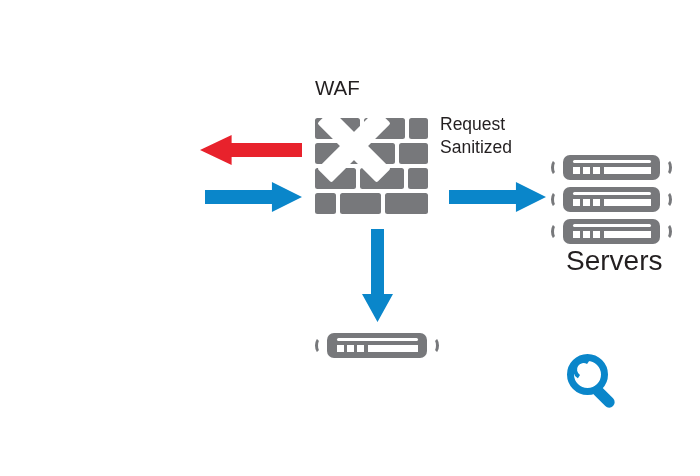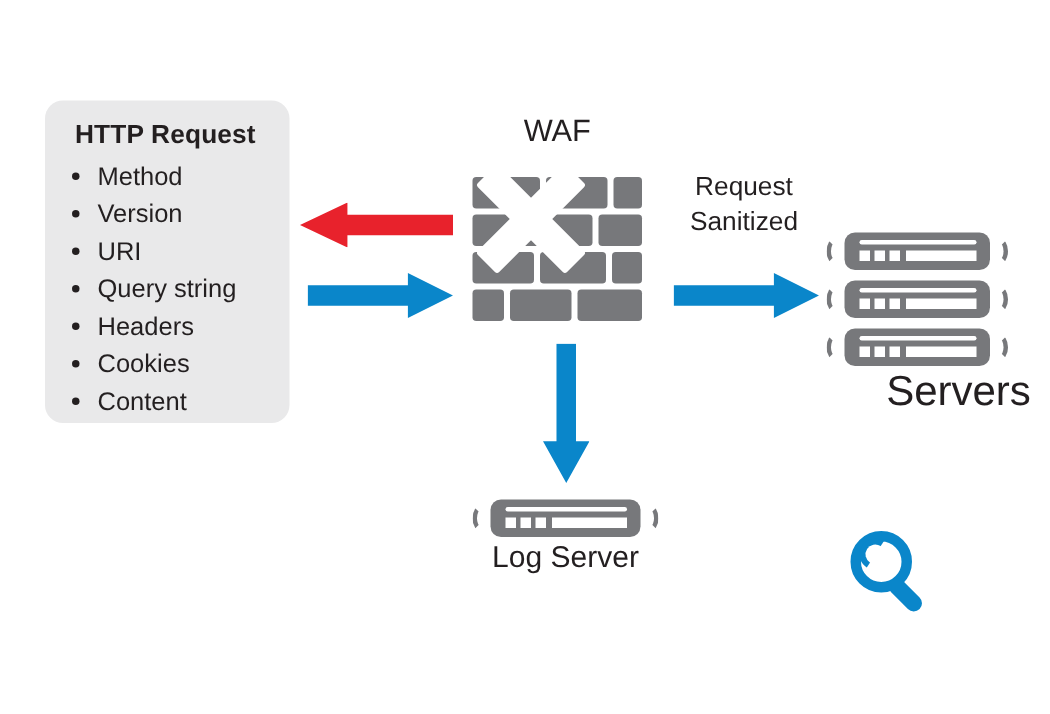--- a/index.html
+++ b/index.html
@@ -7,21 +7,21 @@
   .stage{position:relative;width:700px;height:476px;background:#ffffff;overflow:hidden;}
 
   
   .req-box{position:absolute;left:30px;top:67px;width:163px;height:215px;
            background:#e9e9ea;border-radius:12px;box-sizing:border-box;padding:12px 10px 0 20px;}
   .req-box h2{margin:0;font-size:17.5px;font-weight:700;letter-spacing:.1px;}
   .req-box ul{margin:5px 0 0 0;padding:0 0 0 15px;list-style:disc;}
   .req-box li{font-size:17px;line-height:25px;}
 
   
-  .lbl{position:absolute;text-align:center;}
+  .lbl{position:absolute;}
   .deny-lbl{left:214px;top:100px;width:92px;font-size:19px;}
   .waf-lbl{left:315px;top:76px;width:113px;font-size:20.5px;}
   .san-lbl{left:440px;top:113px;width:112px;font-size:17.5px;line-height:22.5px;}
   .servers-lbl{left:566px;top:245px;width:146px;font-size:28px;}
   .log-lbl{left:302px;top:361px;width:150px;font-size:20px;}
 
   
   .arrow{position:absolute;}
   .arrow.red-left{left:200px;top:135px;width:102px;height:30px;background:#e8222c;
     clip-path:polygon(100% 27%,31% 27%,31% 0,0 50%,31% 100%,31% 73%,100% 73%);}
@@ -60,32 +60,20 @@
   .mag .lens{position:absolute;left:0;top:0;width:41px;height:41px;border:7px solid #0a86ca;border-radius:50%;box-sizing:border-box;}
   .mag .glare{position:absolute;left:6px;top:5px;width:21px;height:21px;border:4.5px solid transparent;
               border-top-color:#0a86ca;border-left-color:#0a86ca;border-radius:50%;box-sizing:border-box;transform:rotate(-12deg);}
   .mag .handle{position:absolute;left:31px;top:29px;width:11px;height:27px;background:#0a86ca;border-radius:5.5px;transform:rotate(-45deg);}
 </style>
 </head>
 <body>
 
 <div class="stage">
 
-  <section class="req-box">
-    <h2>HTTP Request</h2>
-    <ul>
-      <li>Method</li>
-      <li>Version</li>
-      <li>URI</li>
-      <li>Query string</li>
-      <li>Headers</li>
-      <li>Cookies</li>
-      <li>Content</li>
-    </ul>
-  </section>
 
   <div class="arrow red-left"></div>
 
   <div class="arrow blue-right a-req"></div>
 
   <div class="lbl waf-lbl">WAF</div>
   <div class="wall">
     <div class="row">
       <i style="width:45px"></i>
       <i style="width:41px"></i>
@@ -155,21 +143,20 @@
     <div class="server">
       <i class="ear el"></i>
       <i class="ear er"></i>
       <i class="sline"></i>
       <i class="sq s1"></i>
       <i class="sq s2"></i>
       <i class="sq s3"></i>
       <i class="sbar"></i>
     </div>
   </div>
-  <div class="lbl log-lbl">Log Server</div>
 
   <div class="mag">
     <i class="lens"></i>
     <i class="glare"></i>
     <i class="handle"></i>
   </div>
 
 </div>
 
 </body></html>

